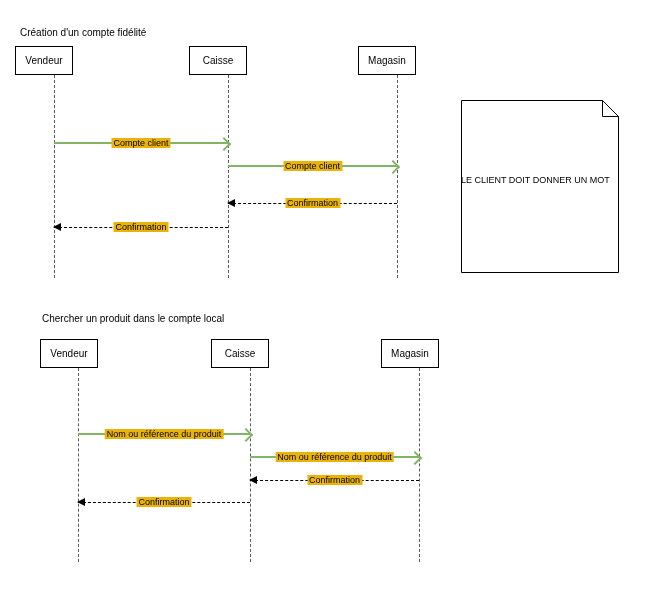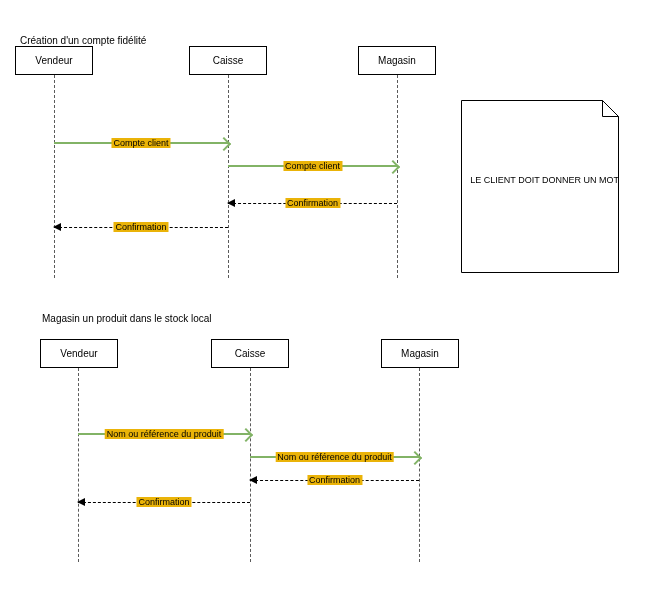--- a/index.html
+++ b/index.html
@@ -2,21 +2,21 @@
 <html><head>
 <meta charset="utf-8">
 <style>
   html,body{margin:0;padding:0;background:#fff;}
   .canvas{
     position:relative;width:655px;height:593px;background:#ffffff;overflow:hidden;
     font-family:"Liberation Sans",sans-serif;color:#000;
   }
   .seq-title{position:absolute;font-size:10px;color:#000;white-space:nowrap;}
   .actor{
-    position:absolute;width:78px;height:29px;background:#ffffff;border:1px solid #000;
+    position:absolute;width:58px;height:29px;background:#ffffff;border:1px solid #000;
     display:flex;align-items:center;justify-content:center;font-size:10px;box-sizing:border-box;
   }
   .lifeline{position:absolute;width:0;border-left:1px dashed #5a5a5a;}
   .msg{position:absolute;height:0;}
   .msg .line{position:absolute;left:0;right:0;}
   .msg.request .line{top:-1px;border-top:2px solid #82b366;}
   .msg.return .line{top:0;border-top:1px dashed #000;}
   .head-right{
     position:absolute;right:-1px;top:-4.5px;width:8px;height:8px;
     border-right:2px solid #82b366;border-bottom:2px solid #82b366;
@@ -27,30 +27,30 @@
     border-top:4px solid transparent;border-bottom:4px solid transparent;
     border-right:8px solid #000;
   }
   .msg .label{
     position:absolute;left:50%;top:0;transform:translate(-50%,-50%);
     background:#eab308;font-size:9px;padding:0 2px;white-space:nowrap;
   }
   .note{position:absolute;}
   .note svg{display:block;}
   .note-text{
-    position:absolute;left:0;right:0;top:75px;text-align:right;
+    position:absolute;left:0;right:0;top:75px;text-align:left;
     font-size:9px;white-space:nowrap;
   }
 </style>
 </head>
 <body>
 
 <div class="canvas">
 
-  <div class="seq-title" style="left:20px;top:35px">Création d'un compte fidélité</div>
+  <div class="seq-title" style="left:20px;top:27px">Création d'un compte fidélité</div>
 
   <div class="actor" style="left:15px;top:46px">
     <span>Vendeur</span>
   </div>
   <div class="actor" style="left:189px;top:46px">
     <span>Caisse</span>
   </div>
   <div class="actor" style="left:358px;top:46px">
     <span>Magasin</span>
   </div>
@@ -81,21 +81,21 @@
   </div>
 
   <div class="note" style="left:461px;top:100px;width:158px;height:173px">
     <svg width="158" height="173" viewBox="0 0 158 173">
       <path d="M0.5,0.5 L141.5,0.5 L157.5,16.5 L157.5,172.5 L0.5,172.5 Z" fill="#ffffff" stroke="#000000"></path>
       <path d="M141.5,0.5 L141.5,16.5 L157.5,16.5 Z" fill="#ffffff" stroke="#000000"></path>
     </svg>
     <div class="note-text">LE CLIENT DOIT DONNER UN MOT</div>
   </div>
 
-  <div class="seq-title" style="left:42px;top:313px">Magasin un produit dans le stock local</div>
+  <div class="seq-title" style="left:42px;top:313px">Chercher un produit dans le compte local</div>
 
   <div class="actor" style="left:40px;top:339px">
     <span>Vendeur</span>
   </div>
   <div class="actor" style="left:211px;top:339px">
     <span>Caisse</span>
   </div>
   <div class="actor" style="left:381px;top:339px">
     <span>Magasin</span>
   </div>

